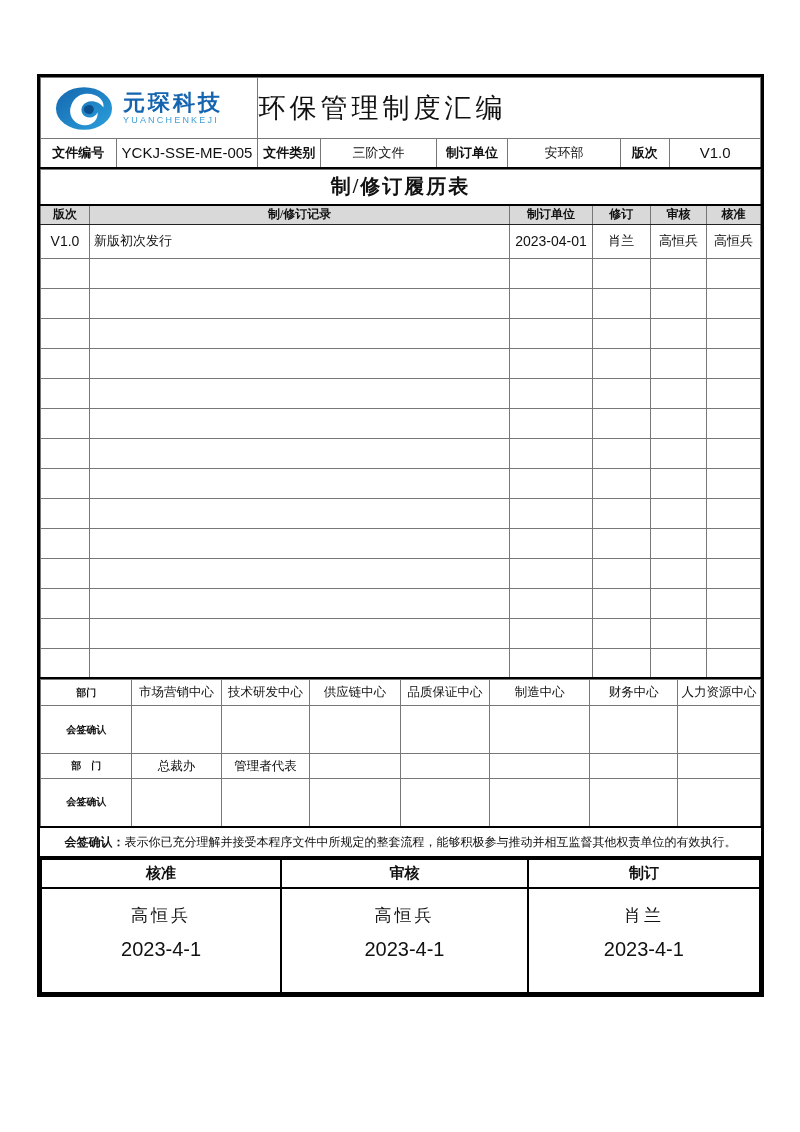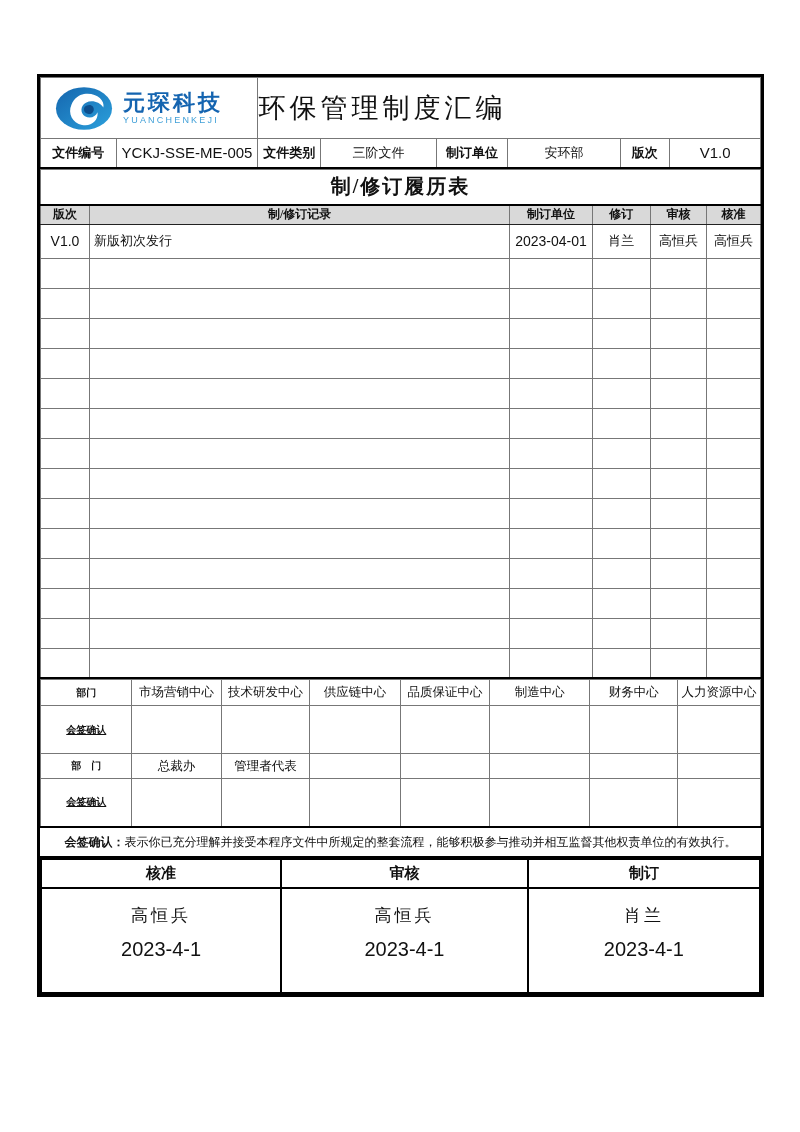--- a/index.html
+++ b/index.html
@@ -34,21 +34,21 @@
     font-size:12px; font-weight:bold; border-bottom:1.5px solid #222; }
   .hist-data td { height:34px; text-align:center; font-size:13px; }
   .hist-data td.rec { text-align:left; padding-left:4px; }
   .hist-data td.ver, .hist-data td.date { font-family:"Liberation Sans","DejaVu Sans",sans-serif; font-size:14px; }
   .hist-empty td { height:30px; }
 
   
   .sign-t td { text-align:center; font-size:12.5px; }
   .sign-hdr td { height:26px; }
   .sign-t td.lbl { font-weight:bold; font-size:10px; }
-  .sign-conf td { height:48px;text-decoration:underline; }
+  .sign-conf td { height:48px; }
   .sign-hdr2 td { height:25px;border-radius:12px; }
 
   
   .note-row { height:30px; line-height:28px; text-align:center; font-size:12px;
     border-bottom:2px solid #000; white-space:nowrap; overflow:hidden; }
   .note-lead { font-weight:bold; }
 
   
   .appr-t td { border:2px solid #000; }
   .appr-head td { height:29px; text-align:center; font-size:15px; font-weight:bold;

